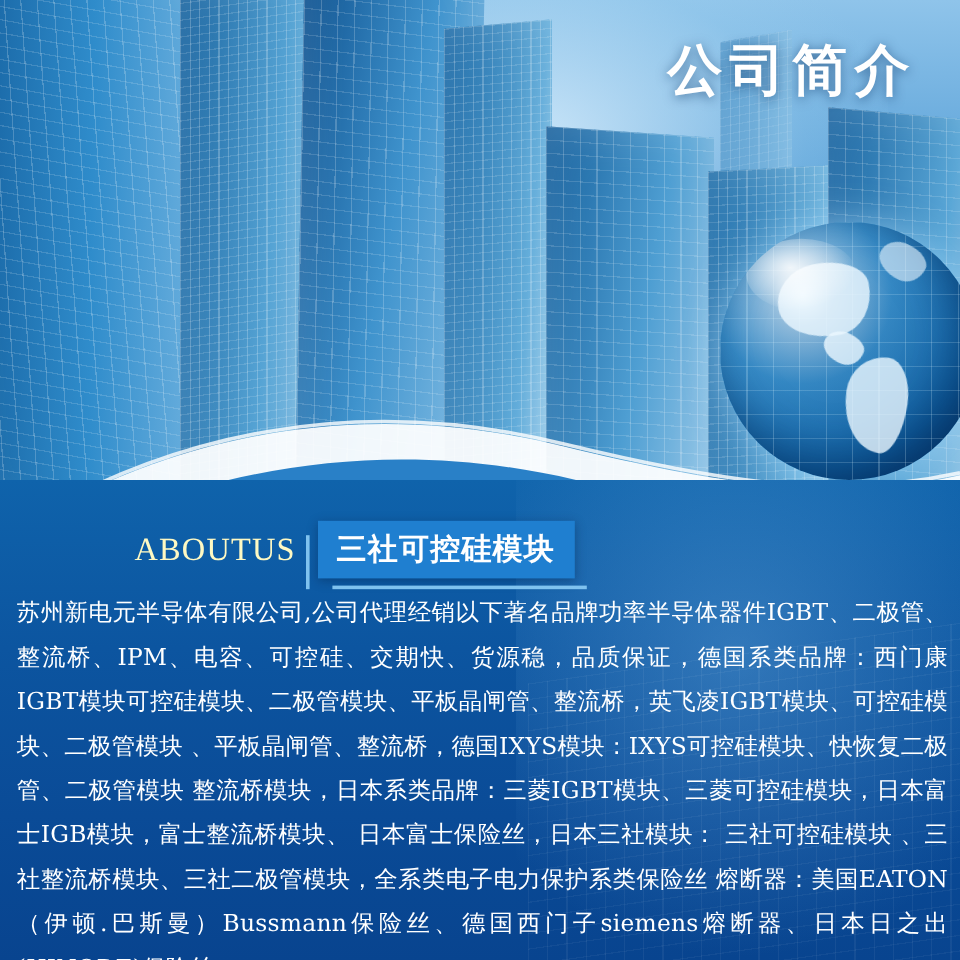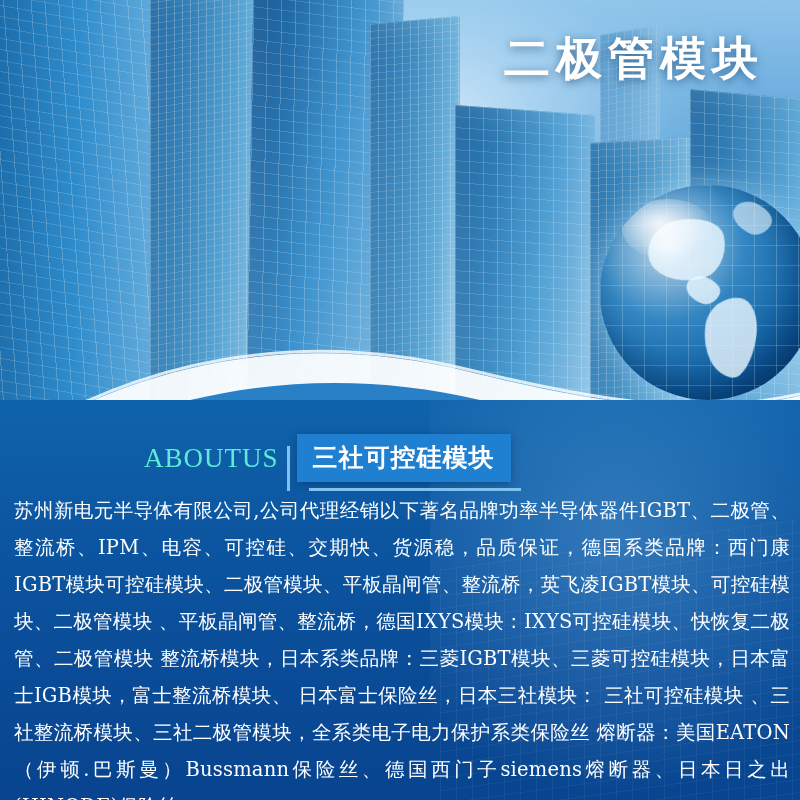--- a/index.html
+++ b/index.html
@@ -211,24 +211,23 @@
   .section-head {
     position: absolute;
     left: 112px; top: 434px;
     display: flex;
     align-items: center;
     gap: 18px;
   }
   .about-en {
     font-size: 27px;
     letter-spacing: 1px;
-    color: #5eead4;
+    color: #fef9c3;
     font-family: "Liberation Serif", serif;
     white-space: nowrap;
-    margin-left: 32px;
   }
   .cn-badge {
     position: relative;
     background: #1f7fd0;
     color: #ffffff;
     font-size: 25px;
     font-weight: bold;
     padding: 7px 16px 8px 16px;
     letter-spacing: 1px;
     font-family: "DejaVu Sans", "Liberation Sans", sans-serif;
@@ -302,21 +301,21 @@
         <div class="meridians"></div>
         <div class="parallels"></div>
         <div class="land" id="land-na"></div>
         <div class="land" id="land-ca"></div>
         <div class="land" id="land-sa"></div>
         <div class="land" id="land-gr"></div>
         <div class="globe-shine"></div>
       </div>
     </div>
 
-    <div class="hero-title">二极管模块</div>
+    <div class="hero-title">公司简介</div>
   </div>
 
   <div class="globe-reflection"></div>
 
   <div class="wave-band">
     <svg width="800" height="210" viewBox="0 0 800 210" xmlns="http://www.w3.org/2000/svg">
       <path d="M0,150 C140,60 300,30 470,72 C610,106 700,118 800,96 L800,210 L0,210 Z" fill="#ffffff" opacity="0.93"></path>
       <path d="M0,176 C150,92 310,60 480,100 C620,133 710,142 800,122 L800,210 L0,210 Z" fill="#1e79c4" opacity="0.95"></path>
       <path d="M0,196 C160,118 320,88 490,126 C630,157 715,163 800,146 L800,210 L0,210 Z" fill="#0f63ab"></path>
       <path d="M0,148 C140,58 300,28 470,70 C610,104 700,116 800,94" fill="none" stroke="#ffffff" stroke-width="3" opacity="0.8"></path>

